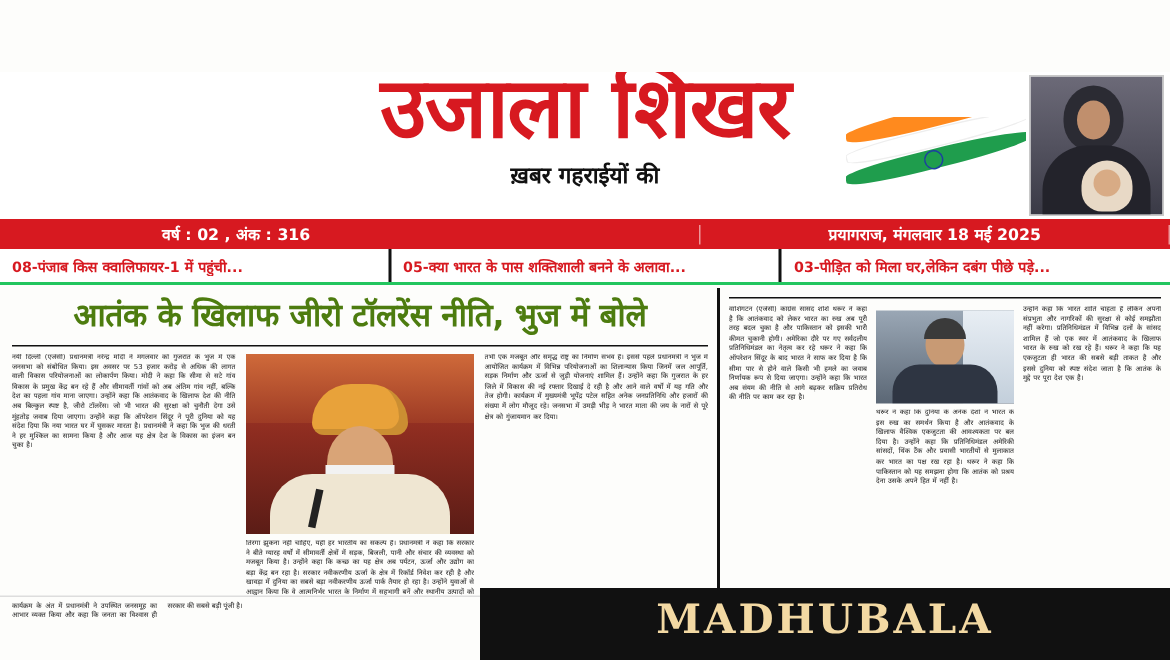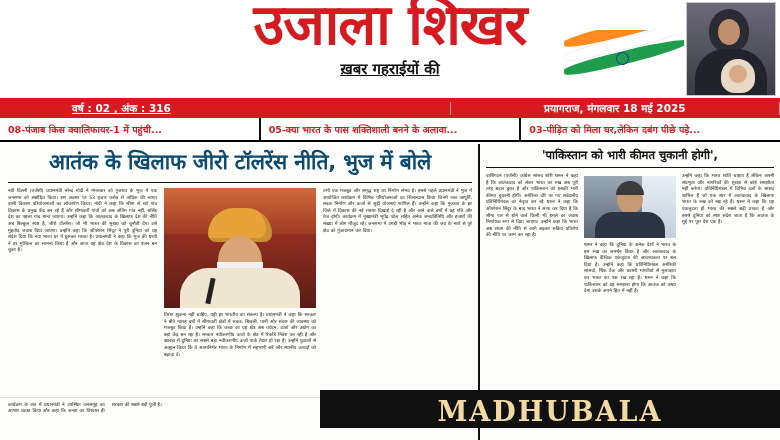--- a/index.html
+++ b/index.html
@@ -20,20 +20,21 @@
     background: #fdfdfb;
     overflow: hidden;
   }
 
   
   .masthead {
     position: relative;
     height: 98px;
     background: #ffffff;
     overflow: hidden;
+    margin-top: 48px;
   }
   .masthead-title {
     position: absolute;
     left: 0;
     right: 0;
     top: -6px;
     text-align: center;
     font-family: "DejaVu Sans", sans-serif;
     font-weight: bold;
     font-size: 56px;
@@ -45,21 +46,20 @@
   .masthead-sub {
     position: absolute;
     left: 0;
     right: 0;
     top: 58px;
     text-align: center;
     font-family: "DejaVu Sans", sans-serif;
     font-weight: bold;
     font-size: 15px;
     color: #111;
-    text-decoration: underline;
   }
   .flag-swoosh {
     position: absolute;
     right: 96px;
     top: 30px;
     width: 120px;
     height: 62px;
     overflow: hidden;
   }
   .flag-swoosh i {
@@ -142,34 +142,34 @@
     font-family: "DejaVu Sans", sans-serif;
     font-size: 10.5px;
     font-weight: bold;
   }
   .infobar .cell {
     flex: 1;
     text-align: center;
     white-space: nowrap;
     overflow: hidden;
   }
-  .infobar .cell.left { text-align: left; padding-left: 72px; flex: 1.15; text-decoration: underline; }
+  .infobar .cell.left { text-align: left; padding-left: 108px; flex: 1.15; }
   .infobar .cell.right { text-align: right; padding-right: 30px; flex: 1.15; }
   .infobar .sep {
     width: 1px;
     height: 13px;
     background: rgba(255,255,255,.55);
   }
 
   
   .teaserbar {
     position: relative;
     height: 22px;
     background: #fff;
-    border-bottom: 2px solid #000000;
+    border-bottom: 2px solid #22c55e;
     display: flex;
     align-items: center;
     font-family: "DejaVu Sans", sans-serif;
     font-size: 9.5px;
     font-weight: bold;
     color: #d71920;
   }
   .teaserbar .cell {
     flex: 1;
     padding: 0 8px;
@@ -201,21 +201,21 @@
   }
   .right-block {
     width: 300px;
     padding: 4px 6px 0 6px;
     box-sizing: border-box;
   }
 
   .lead-headline {
     font-family: "DejaVu Sans", sans-serif;
     font-weight: bold;
-    color: #0c4a6e;
+    color: #4d7c0f;
     font-size: 21px;
     line-height: 28px;
     text-align: center;
     letter-spacing: -0.2px;
     margin: 2px 0 6px;
   }
   .rule-thin {
     height: 1px;
     background: #111;
     margin: 4px 0 5px;
@@ -342,22 +342,22 @@
   .right-photo .flagpanel {
     position: absolute; right: 0; top: 0; bottom: 0; width: 34px;
     background: linear-gradient(#e8eef4, #c3cfdb);
   }
 
   
   .bottom-ad {
     position: absolute;
     left: 320px;
     right: 0;
-    bottom: 12px;
-    height: 38px;
+    bottom: 0;
+    height: 48px;
     background: #111;
     overflow: hidden;
   }
   .bottom-ad .adtitle {
     position: absolute;
     left: 0; right: 0; top: 6px;
     text-align: center;
     font-family: "DejaVu Serif", serif;
     font-weight: bold;
     font-size: 27px;
@@ -445,21 +445,20 @@
         </div>
         <div class="col">
           <div class="body-text" style="height:232px;">तभी एक मजबूत और समृद्ध राष्ट्र का निर्माण संभव है। इससे पहले प्रधानमंत्री ने भुज में आयोजित कार्यक्रम में विभिन्न परियोजनाओं का शिलान्यास किया जिनमें जल आपूर्ति, सड़क निर्माण और ऊर्जा से जुड़ी योजनाएं शामिल हैं। उन्होंने कहा कि गुजरात के हर जिले में विकास की नई रफ्तार दिखाई दे रही है और आने वाले वर्षों में यह गति और तेज होगी। कार्यक्रम में मुख्यमंत्री भूपेंद्र पटेल सहित अनेक जनप्रतिनिधि और हजारों की संख्या में लोग मौजूद रहे। जनसभा में उमड़ी भीड़ ने भारत माता की जय के नारों से पूरे क्षेत्र को गुंजायमान कर दिया।</div>
         </div>
       </div>
     </div>
 
     <div class="divider-v"></div>
 
     <div class="right-block">
-      <div class="right-headline">'पाकिस्तान को भारी कीमत चुकानी होगी',</div>
       <div class="rule-thin"></div>
       <div class="cols2">
         <div class="col">
           <div class="body-text" style="height:228px;">वाशिंगटन (एजेंसी) कांग्रेस सांसद शशि थरूर ने कहा है कि आतंकवाद को लेकर भारत का रुख अब पूरी तरह बदल चुका है और पाकिस्तान को इसकी भारी कीमत चुकानी होगी। अमेरिका दौरे पर गए सर्वदलीय प्रतिनिधिमंडल का नेतृत्व कर रहे थरूर ने कहा कि ऑपरेशन सिंदूर के बाद भारत ने साफ कर दिया है कि सीमा पार से होने वाले किसी भी हमले का जवाब निर्णायक रूप से दिया जाएगा। उन्होंने कहा कि भारत अब संयम की नीति से आगे बढ़कर सक्रिय प्रतिरोध की नीति पर काम कर रहा है।</div>
         </div>
         <div class="col">
           <div class="right-photo">
             <span class="flagpanel"></span>
             <span class="man-head"></span>
             <span class="man-hair"></span>

